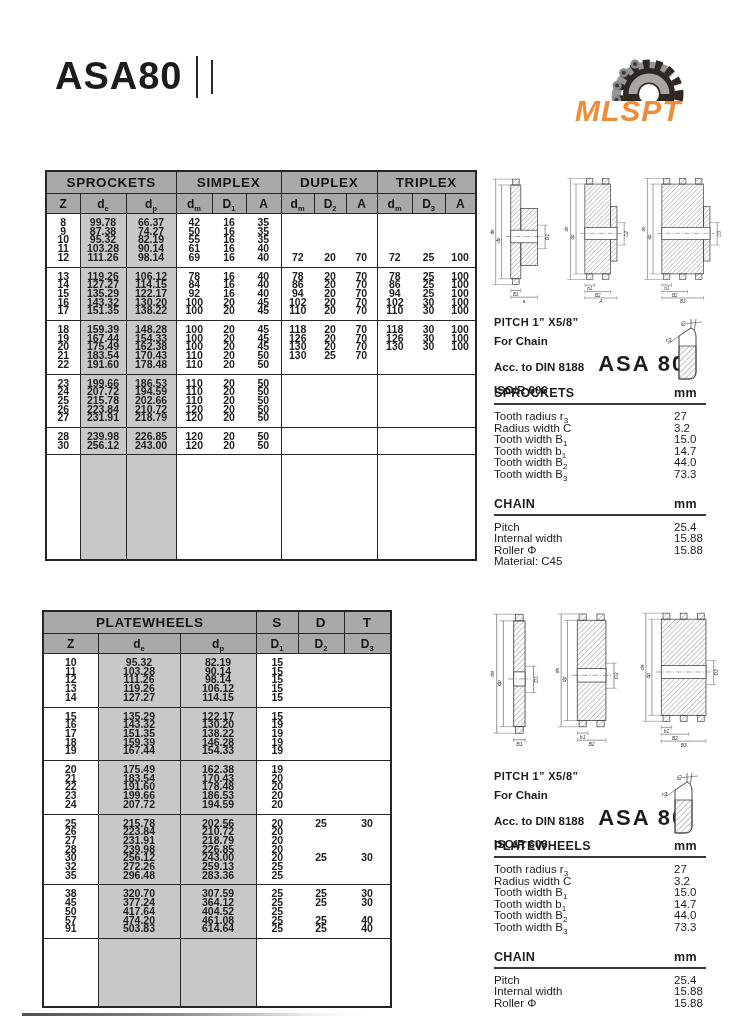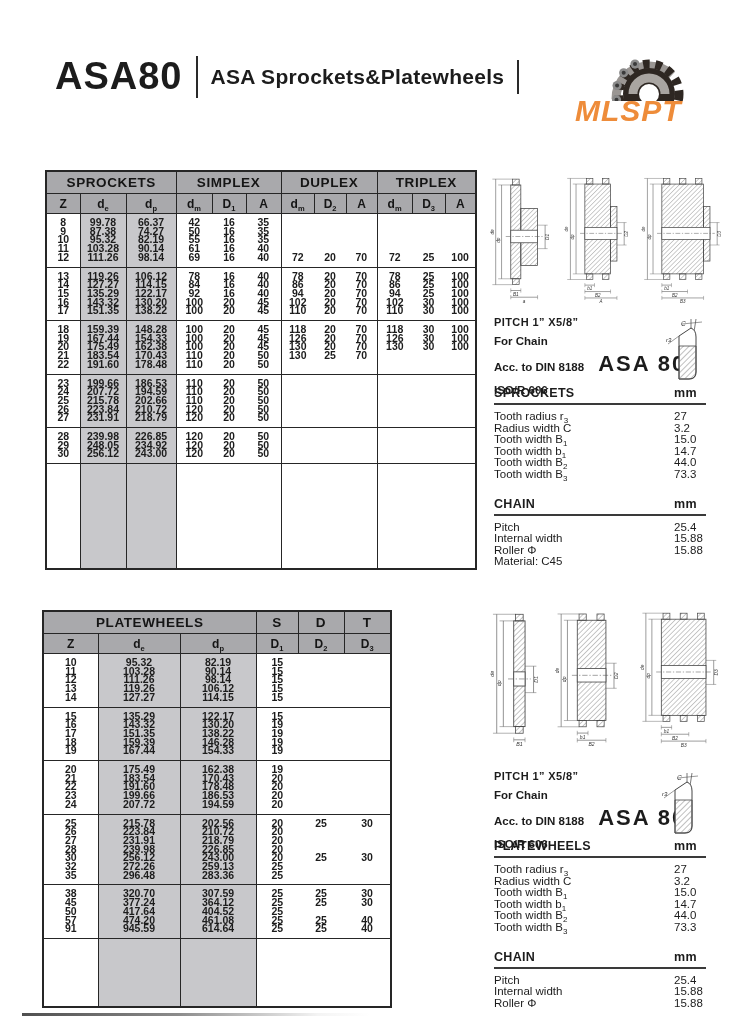--- a/index.html
+++ b/index.html
@@ -61,21 +61,20 @@
      background:linear-gradient(to right,#4f4f4f 0%,#8c8c8c 45%,rgba(180,180,180,0.15) 85%,rgba(255,255,255,0) 100%)}
 </style>
 </head>
 <body>
 
 <div class="page">
 
   <div class="hdr">
     <span class="model">ASA80</span>
     <span class="vbar"></span>
-    <span class="htitle">ASA Sprockets&amp;Platewheels</span>
     <span class="vbar2"></span>
   </div>
 
   <div class="logo">
     <svg width="152" height="80" viewBox="0 0 152 80">
       <path d="M49,55 a33,33 0 0 1 33,-33 a33,33 0 0 1 23,9" fill="none" stroke="#9a9693" stroke-width="9"></path>
       <circle cx="82" cy="50" r="30" fill="none" stroke="#2e2722" stroke-width="9" stroke-dasharray="6.5 5.8"></circle>
       <circle cx="82" cy="50" r="26" fill="#2e2722"></circle>
       <path d="M66,50 a16,16 0 0 1 32,0" fill="none" stroke="#a9a5a1" stroke-width="9"></path>
       <circle cx="82" cy="50" r="10" fill="#ffffff"></circle>
@@ -426,34 +425,20 @@
           <td class="">20</td>
           <td class="br">50</td>
           <td class=""></td>
           <td class=""></td>
           <td class="br"></td>
           <td class=""></td>
           <td class=""></td>
           <td class=""></td>
         </tr>
         <tr>
-          <td class="br">29</td>
-          <td class="shade br">248.05</td>
-          <td class="shade br">234.92</td>
-          <td class="">120</td>
-          <td class="">20</td>
-          <td class="br">50</td>
-          <td class=""></td>
-          <td class=""></td>
-          <td class="br"></td>
-          <td class=""></td>
-          <td class=""></td>
-          <td class=""></td>
-        </tr>
-        <tr>
           <td class="br">30</td>
           <td class="shade br">256.12</td>
           <td class="shade br">243.00</td>
           <td class="">120</td>
           <td class="">20</td>
           <td class="br">50</td>
           <td class=""></td>
           <td class=""></td>
           <td class="br"></td>
           <td class=""></td>
@@ -715,21 +700,21 @@
         <tr>
           <td class="br">57</td>
           <td class="shade br">474.20</td>
           <td class="shade br">461.08</td>
           <td class="">25</td>
           <td class="">25</td>
           <td class="">40</td>
         </tr>
         <tr>
           <td class="br">91</td>
-          <td class="shade br">945.59</td>
+          <td class="shade br">503.83</td>
           <td class="shade br">614.64</td>
           <td class="">25</td>
           <td class="">25</td>
           <td class="">40</td>
         </tr>
       </tbody>
       <tbody class="grp">
         <tr>
           <td class="br" style="height: 58px;"></td>
           <td class="shade br" style="height: 58px;"></td>

